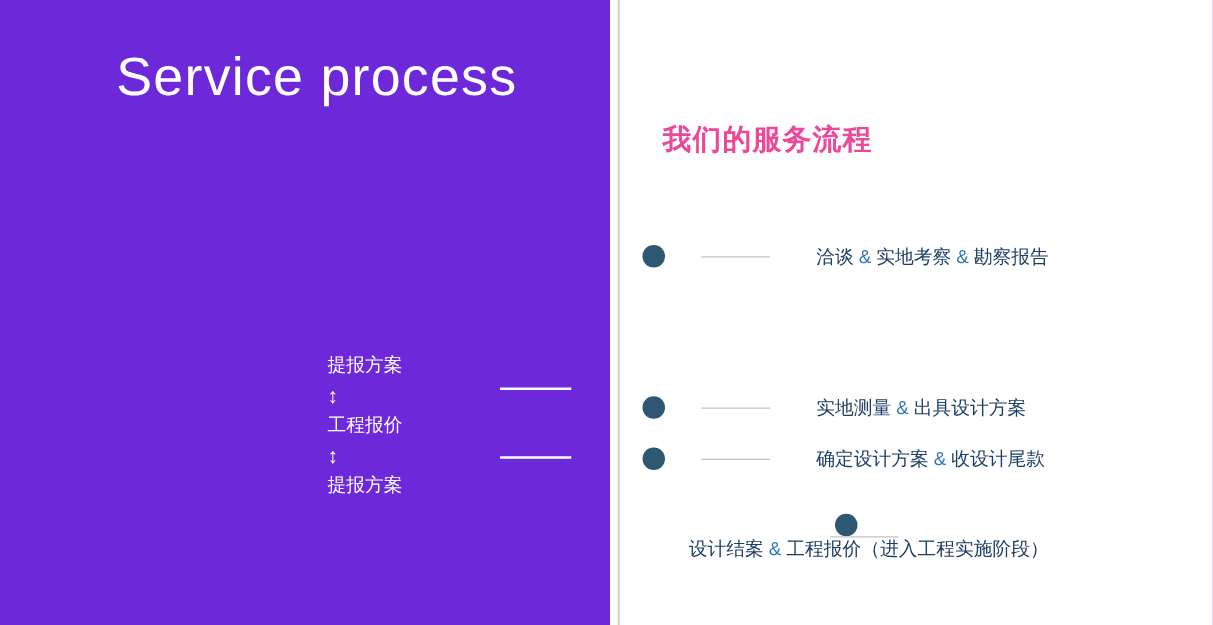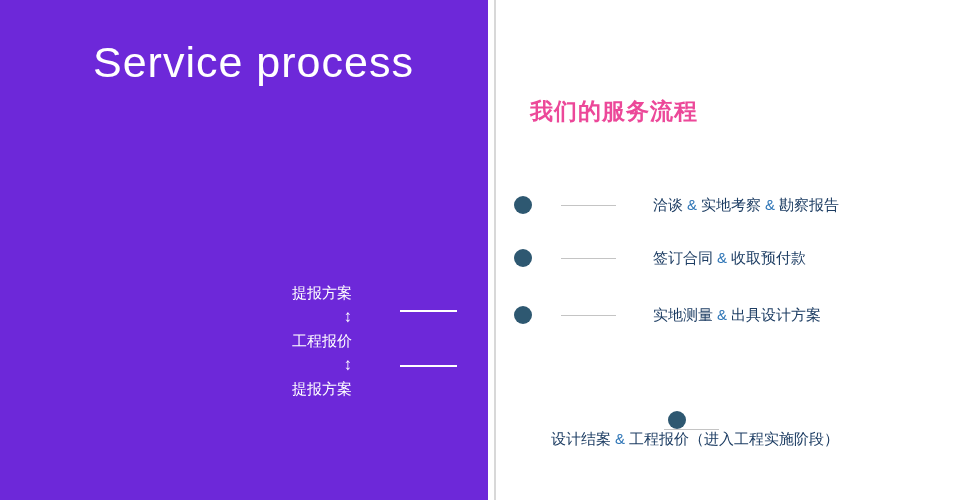--- a/index.html
+++ b/index.html
@@ -34,21 +34,21 @@
     letter-spacing: 1px;
     white-space: nowrap;
   }
   .flow {
     position: absolute;
     left: 262px;
     top: 283px;
     width: 90px;
     display: flex;
     flex-direction: column;
-    align-items: flex-end;
+    align-items: flex-start;
     gap: 5px;
     color: #ffffff;
   }
   .flow-step {
     font-size: 15px;
     line-height: 19px;
     white-space: nowrap;
   }
   .flow-arrow {
     font-size: 17px;
@@ -87,21 +87,21 @@
   .step-row {
     position: absolute;
     left: 486px;
     height: 18px;
     display: flex;
     align-items: center;
     margin-left: 28px;
   }
   .row-1 { top: 196px; }
   .row-2 { top: 249px; }
-  .row-3 { top: 306px; }
+  .row-3 { top: 317px; }
   .row-4 { top: 358px; }
   .row-5 { top: 411px; flex-direction: column; }
   .dot {
     width: 18px;
     height: 18px;
     border-radius: 50%;
     background: #2e5871;
     flex: 0 0 auto;
   }
   .tick {
@@ -147,36 +147,36 @@
   <h2 class="section-heading">我们的服务流程</h2>
 
   <div class="step-row row-1">
     <span class="dot"></span>
     <span class="tick"></span>
     <span class="step-text">
       <span>洽谈</span><span class="amp">&amp;</span><span>实地考察</span><span class="amp">&amp;</span><span>勘察报告</span>
     </span>
   </div>
 
-  <div class="step-row row-2">
-    <span class="dot"></span>
-    <span class="tick"></span>
-    <span class="step-text">
-      <span>签订合同</span><span class="amp">&amp;</span><span>收取预付款</span>
-    </span>
-  </div>
 
   <div class="step-row row-3">
     <span class="dot"></span>
     <span class="tick"></span>
     <span class="step-text">
       <span>实地测量</span><span class="amp">&amp;</span><span>出具设计方案</span>
     </span>
   </div>
 
+  <div class="step-row row-4">
+    <span class="dot"></span>
+    <span class="tick"></span>
+    <span class="step-text">
+      <span>确定设计方案</span><span class="amp">&amp;</span><span>收设计尾款</span>
+    </span>
+  </div>
 
   <div class="step-row row-5">
     <span class="dot"></span>
     <span class="tick"></span>
     <span class="step-text">
       <span>设计结案</span><span class="amp">&amp;</span><span>工程报价（进入工程实施阶段）</span>
     </span>
   </div>
 
 </div>

